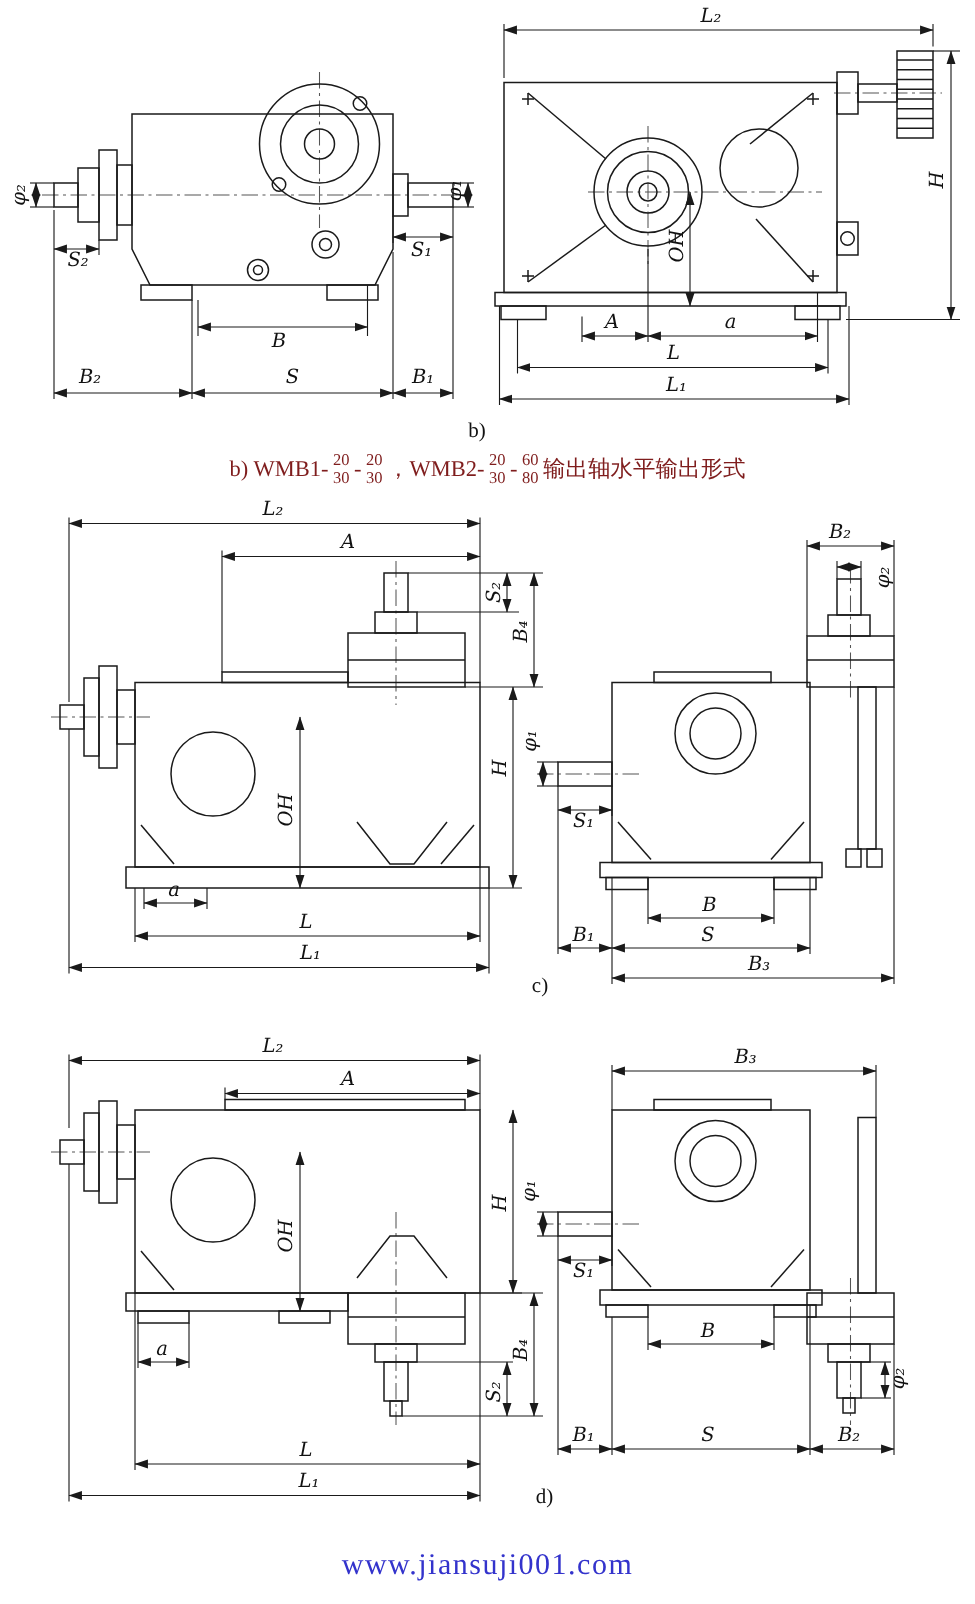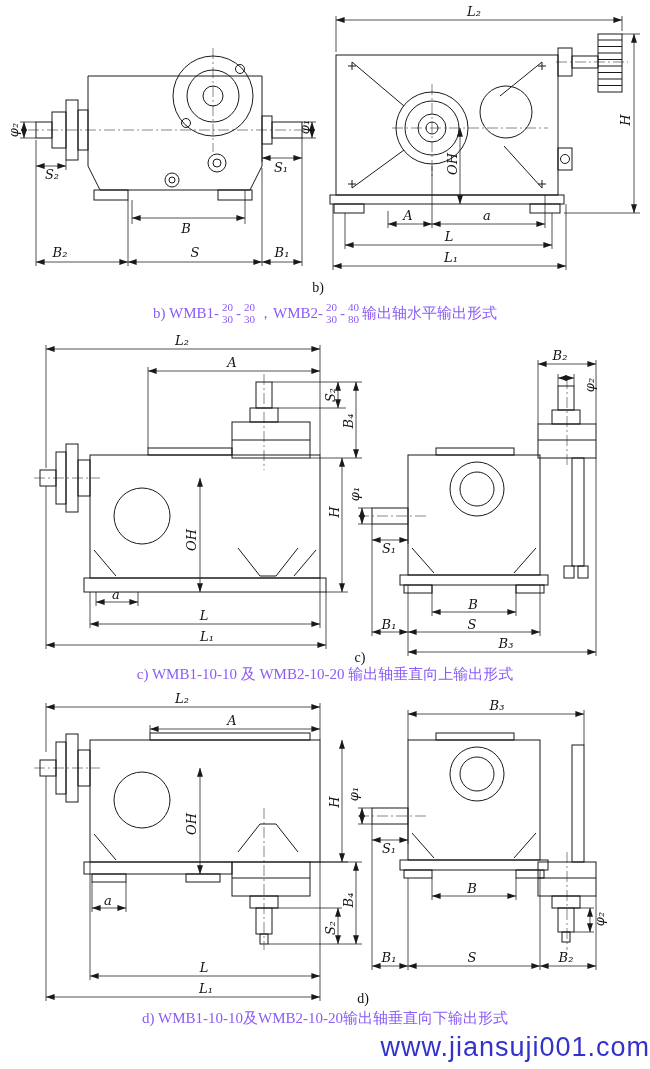--- a/index.html
+++ b/index.html
@@ -5,24 +5,24 @@
   *{margin:0;padding:0;box-sizing:border-box}
   html,body{background:#ffffff}
   .canvas{position:relative;width:650px;height:1069px;background:#fff;overflow:hidden;
           font-family:"Liberation Serif","DejaVu Serif",serif;color:#111}
   .art{position:absolute;left:0;top:0}
   .lbl{position:absolute;font-family:"DejaVu Serif",serif;font-style:italic;font-size:13px;
        color:#111;white-space:nowrap;transform:translate(-50%,-50%);line-height:1}
   .lbl.rot{transform:translate(-50%,-50%) rotate(-90deg)}
   .marker{position:absolute;font-size:14px;color:#111;transform:translate(-50%,-50%);line-height:1}
   .caption{position:absolute;left:0;width:100%;display:flex;justify-content:center;align-items:center;
-           gap:1px;font-size:15px;color:#8b5cf6;line-height:1.15}
+           gap:1px;font-size:15px;color:#7f1d1d;line-height:1.15}
   .frac{display:inline-flex;flex-direction:column;align-items:flex-end;font-size:11px;line-height:1.05;margin:0 2px}
-  .footer{position:absolute;left:0;width:100%;text-align:right;font-size:27px;letter-spacing:1px;
-          color:#3333cc;font-family:Liberation Sans, sans-serif}
+  .footer{position:absolute;left:0;width:100%;text-align:center;font-size:20px;letter-spacing:1px;
+          color:#3333cc;font-family:Liberation Serif, serif}
 </style>
 </head>
 <body>
 
 <div class="canvas">
 
 <svg class="art" width="650" height="1069" viewBox="0 0 650 1069">
   <defs>
     <marker id="arr" viewBox="0 0 10 8" markerWidth="9" markerHeight="8" refX="9.6" refY="4" orient="auto-start-reverse" markerUnits="userSpaceOnUse">
       <path d="M0,0.7 L10,4 L0,7.3 Z" fill="#1a1a1a"></path>
@@ -372,29 +372,23 @@
         <span>20</span>
         <span>30</span>
       </span>
   <span>，WMB2-</span>
   <span class="frac">
         <span>20</span>
         <span>30</span>
       </span>
   <span>-</span>
   <span class="frac">
-        <span>40</span>
+        <span>60</span>
         <span>80</span>
       </span>
   <span>输出轴水平输出形式</span>
 </div>
 
-<div class="caption" style="top:666px">
-  <span>c) WMB1-10-10 及 WMB2-10-20 输出轴垂直向上输出形式</span>
+
+
+<div class="footer" style="top:1032px">www.jiansuji001.com</div>
+
 </div>
 
-<div class="caption" style="top:1010px">
-  <span>d) WMB1-10-10及WMB2-10-20输出轴垂直向下输出形式</span>
-</div>
-
-<div class="footer" style="top:1032px">www.jiansuji001.com</div>
-
-</div>
-
 </body></html>

